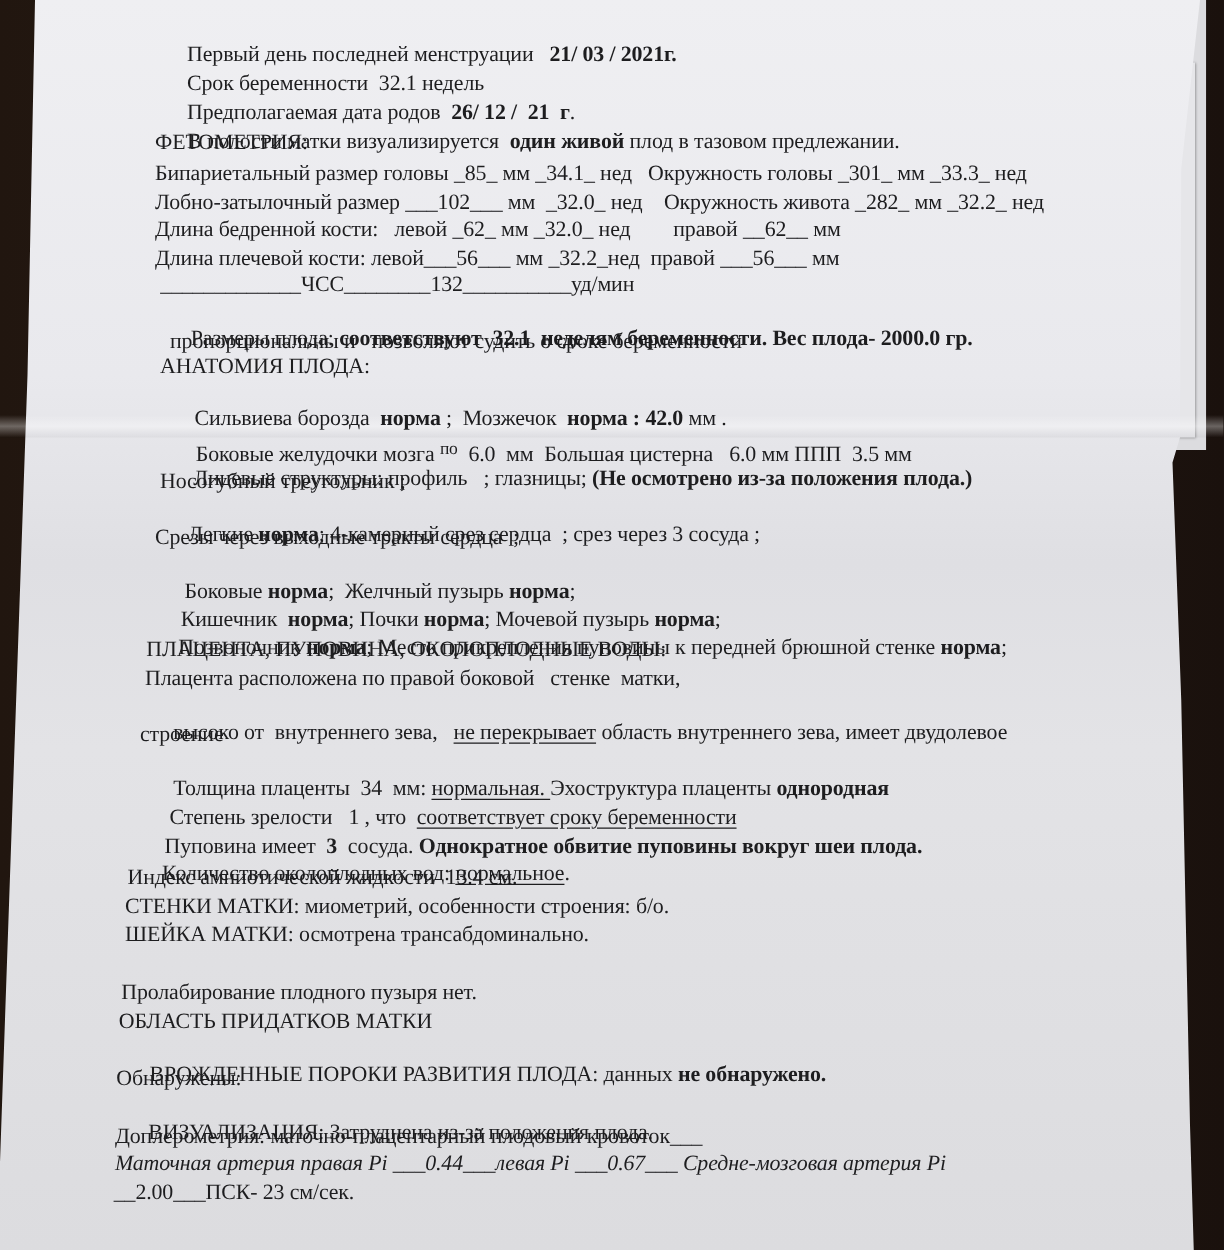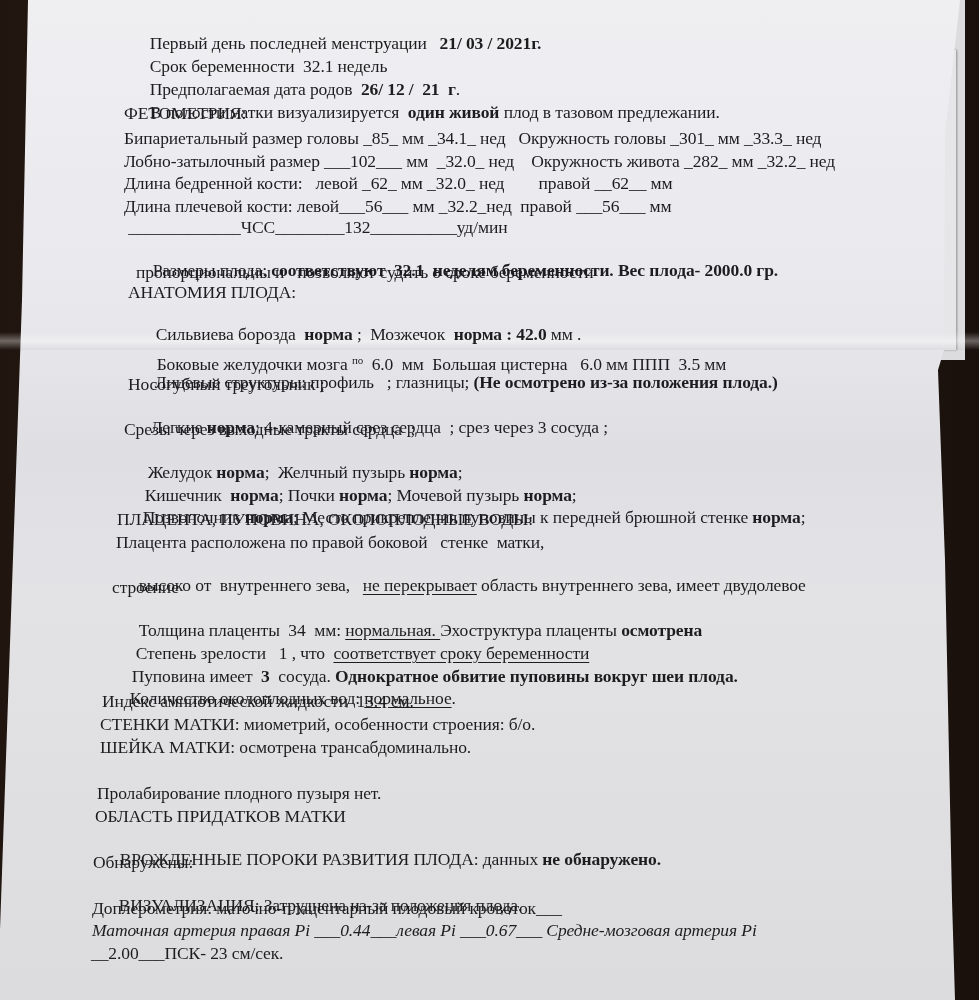--- a/index.html
+++ b/index.html
@@ -54,21 +54,21 @@
       color: #1d1d1f;
     }
     .line {
       position: absolute;
       white-space: pre;
       line-height: 20px;
       letter-spacing: -0.1px;
     }
     .b { font-weight: bold; }
     .u { text-decoration: underline; text-underline-offset: 3px; }
-    sup { font-size: 11px; vertical-align: 6px; }
+    sup { font-size: 14px; vertical-align: 6px; }
   </style>
 </head>
 <body>
 
 <div class="scene">
   <div class="sheet-back1"></div>
   <div class="sheet-back2"></div>
   <div class="paper"></div>
   <div class="fold"></div>
 
@@ -107,37 +107,37 @@
     </div>
     <div class="line" style="left:129px; top:352px;">
       <span>Лицевые структуры: профиль   ; глазницы; </span><span class="b">(Не осмотрено из-за положения плода.)</span>
     </div>
     <div class="line" style="left:128px; top:374px;">Носогубный треугольник ;</div>
     <div class="line" style="left:125px; top:397px;">
       <span>Легкие </span><span class="b">норма</span><span>; 4-камерный срез сердца  ; срез через 3 сосуда ;</span>
     </div>
     <div class="line" style="left:124px; top:419px;">Срезы через выходные тракты сердца  ;</div>
     <div class="line" style="left:122px; top:442px;">
-      <span>Желудок </span><span class="b">норма</span><span>;  Желчный пузырь </span><span class="b">норма</span><span>;</span>
+      <span>Боковые </span><span class="b">норма</span><span>;  Желчный пузырь </span><span class="b">норма</span><span>;</span>
     </div>
     <div class="line" style="left:119px; top:465px;">
       <span>Кишечник  </span><span class="b">норма</span><span>; Почки </span><span class="b">норма</span><span>; Мочевой пузырь </span><span class="b">норма</span><span>;</span>
     </div>
     <div class="line" style="left:117px; top:487px;">
       <span>Позвоночник </span><span class="b">норма</span><span>; Место прикрепления пуповины к передней брюшной стенке </span><span class="b">норма</span><span>;</span>
     </div>
 
     <div class="line" style="left:117px; top:509px;">ПЛАЦЕНТА, ПУПОВИНА, ОКОЛОПЛОДНЫЕ ВОДЫ:</div>
     <div class="line" style="left:116px; top:532px;">Плацента расположена по правой боковой   стенке  матки,</div>
     <div class="line" style="left:113px; top:555px;">
       <span>высоко от  внутреннего зева,   </span><span class="u">не перекрывает</span><span> область внутреннего зева, имеет двудолевое</span>
     </div>
     <div class="line" style="left:112px; top:577px;">строение</div>
     <div class="line" style="left:113px; top:600px;">
-      <span>Толщина плаценты  34  мм: </span><span class="u">нормальная. </span><span>Эхоструктура плаценты </span><span class="b">осмотрена</span>
+      <span>Толщина плаценты  34  мм: </span><span class="u">нормальная. </span><span>Эхоструктура плаценты </span><span class="b">однородная</span>
     </div>
     <div class="line" style="left:110px; top:623px;">
       <span>Степень зрелости   1 , что  </span><span class="u">соответствует сроку беременности</span>
     </div>
     <div class="line" style="left:106px; top:646px;">
       <span>Пуповина имеет  </span><span class="b">3</span><span>  сосуда. </span><span class="b">Однократное обвитие пуповины вокруг шеи плода.</span>
     </div>
     <div class="line" style="left:104px; top:668px;">
       <span>Количество околоплодных вод: </span><span class="u">нормальное</span><span>.</span>
     </div>

